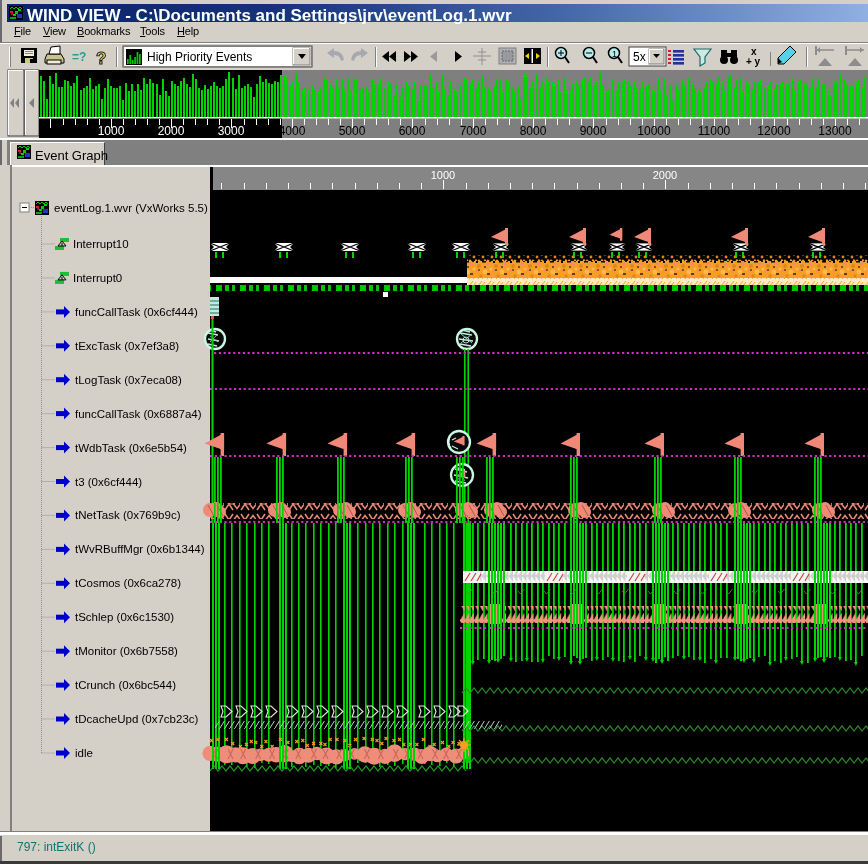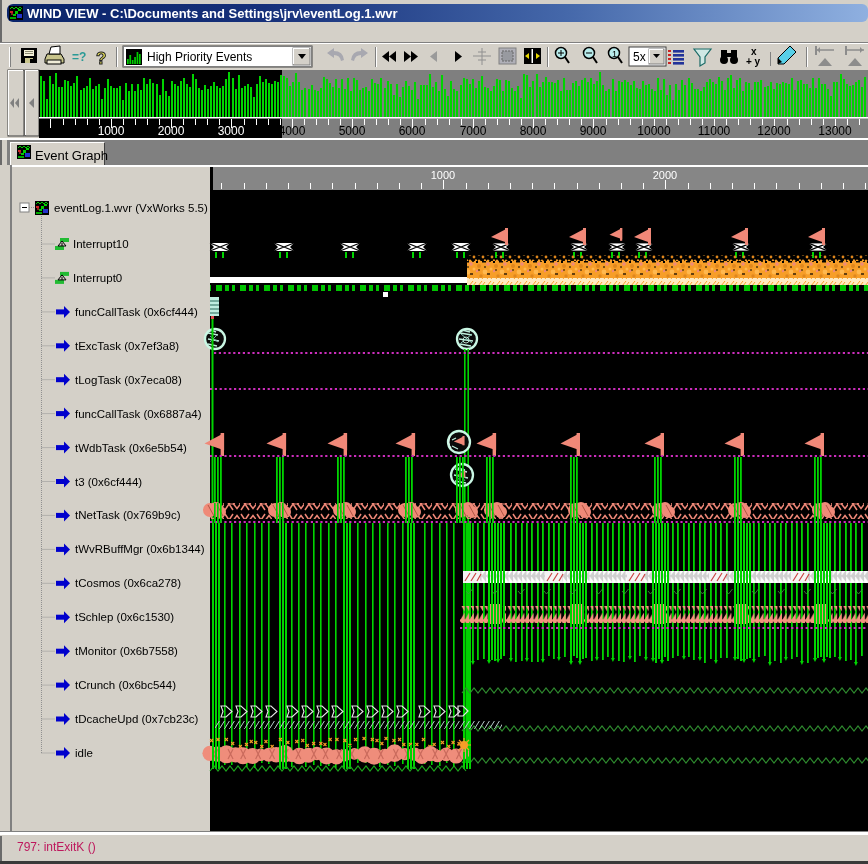--- a/index.html
+++ b/index.html
@@ -1,30 +1,37 @@
 <!DOCTYPE html>
 <html><head><meta charset="utf-8"><title>WIND VIEW</title>
 <style>
 html,body{margin:0;padding:0;}
 body{width:868px;height:864px;overflow:hidden;background:#d4d0c8;font-family:"Liberation Sans",sans-serif;}
 #win{position:absolute;left:0;top:0;width:868px;height:864px;background:#d4d0c8;}
 .abs{position:absolute;}
-#title{left:7px;top:4px;width:861px;height:18px;background:linear-gradient(90deg,#0a246a 0%,#16307a 30%,#4568aa 65%,#8fb0e0 100%);color:#fff;font-weight:bold;font-size:13px;border-radius:6px;}
+#title{left:7px;top:4px;width:861px;height:18px;background:linear-gradient(90deg,#0a246a 0%,#16307a 30%,#4568aa 65%,#8fb0e0 100%);color:#fff;font-weight:bold;font-size:17px;}
 #title span{position:absolute;left:20px;top:2px;}
 #menu{left:7px;top:22px;width:861px;height:20px;font-size:11px;letter-spacing:-0.2px;color:#000;}
 .mi{position:absolute;top:3px;}
 .mi u{text-decoration:underline;}
-#status{left:3px;top:836px;width:865px;height:25px;font-size:12px;color:#be185d;background:#d4d0c8;}
+#status{left:3px;top:836px;width:865px;height:25px;font-size:12px;color:#0f766e;background:#d4d0c8;}
 #status span{position:absolute;left:14px;top:4px;}
 </style></head><body>
 <div id="win">
 <div class="abs" style="left:0;top:0;width:2px;height:864px;background:#6a6a6a"></div>
 <div class="abs" id="title">
       <span>WIND VIEW - C:\Documents and Settings\jrv\eventLog.1.wvr</span>
     </div>
+<div class="abs" id="menu">
+<span class="mi" style="left:7px"><u>F</u>ile</span>
+<span class="mi" style="left:36px"><u>V</u>iew</span>
+<span class="mi" style="left:70px"><u>B</u>ookmarks</span>
+<span class="mi" style="left:133px"><u>T</u>ools</span>
+<span class="mi" style="left:170px"><u>H</u>elp</span>
+</div>
 <svg class="abs" style="left:9px;top:6px" width="14" height="14">
       <g transform="translate(0,0) scale(1.0)">
         <rect x="0" y="0" width="14" height="14" fill="#000"></rect>
         <path d="M1 3 l2 -2 2 2 2 -2 2 2 2 -2 2 2" stroke="#00cc00" stroke-width="1" fill="none"></path>
         <rect x="1" y="5" width="3" height="2" fill="#cc2222"></rect>
         <rect x="2" y="7" width="2" height="2" fill="#882222"></rect>
         <rect x="4" y="8" width="3" height="2" fill="#00cc00"></rect>
         <rect x="6" y="5" width="3" height="3" fill="#00cc00"></rect>
         <rect x="9" y="3" width="3" height="2" fill="#00cc00"></rect>
         <rect x="8" y="8" width="5" height="4" fill="#2233cc"></rect>

